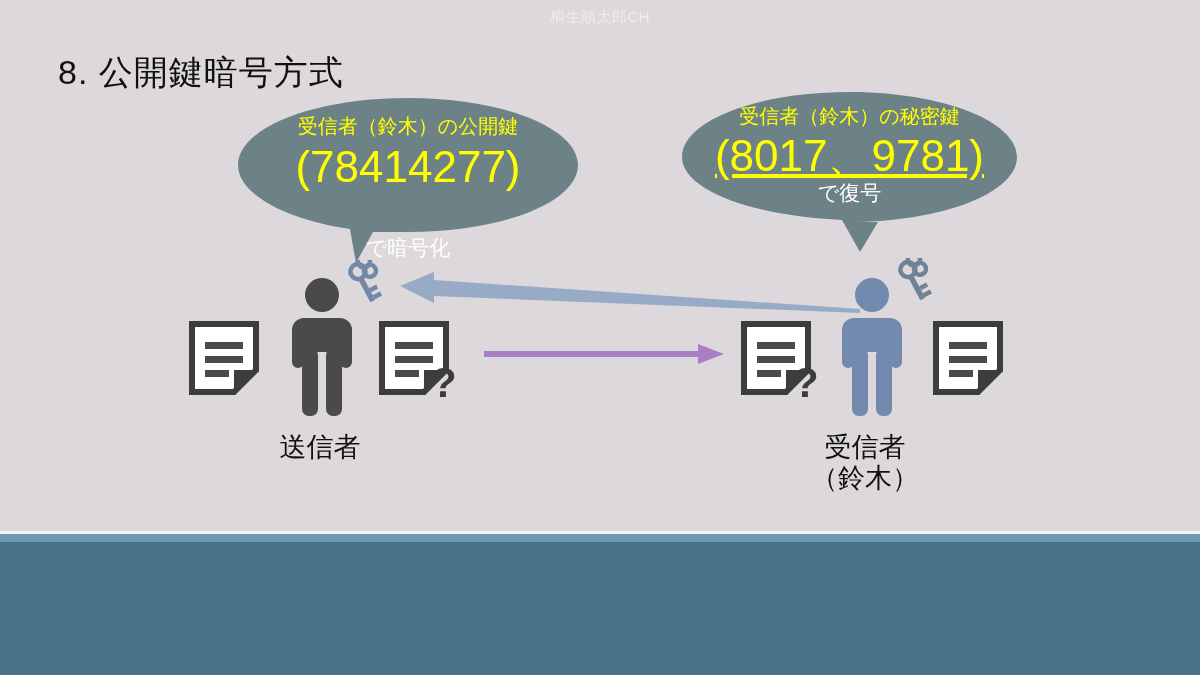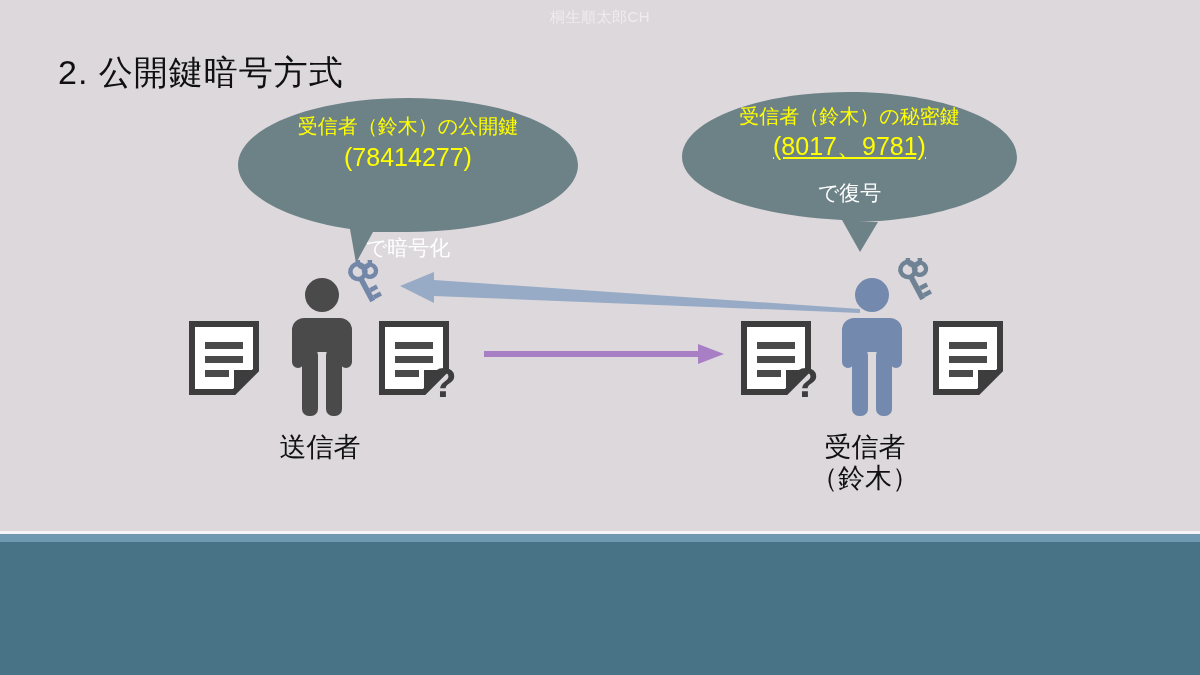--- a/index.html
+++ b/index.html
@@ -59,21 +59,21 @@
   .bubble-wrap { position: absolute; }
   .bubble-svg { position: absolute; left: 0; top: 0; }
   .bubble-text {
     position: absolute;
     left: 0; top: 0;
     width: 100%;
     text-align: center;
     line-height: 1.0;
   }
   .bl-1 { font-size: 20px; color: #ffff00; white-space: nowrap; font-family: Liberation Serif, serif; }
-  .bl-2 { font-size: 25px; color: #ffff00; white-space: nowrap; letter-spacing: 0px; }
+  .bl-2 { font-size: 44px; color: #ffff00; white-space: nowrap; letter-spacing: 0px; }
   .bl-3 { font-size: 21px; color: #ffffff; white-space: nowrap; }
 
   #bubble-left  { left: 238px; top: 98px; width: 340px; height: 165px; }
   #bubble-right { left: 682px; top: 92px; width: 335px; height: 160px; }
 
   #bl-line1 { top: 18px; }
   #bl-line2 { top: 47px; }
   #bl-line3 { top: 95px; margin-top: 44px; }
 
   #br-line1 { top: 14px; text-align: center; }
@@ -117,21 +117,21 @@
   #q-left  { left: 431px; top: 362px; }
   #q-right { left: 793px; top: 362px; }
 </style>
 </head>
 <body>
 
 <div id="slide">
 
   <div id="watermark">桐生順太郎CH</div>
 
-  <div id="title">2. 公開鍵暗号方式</div>
+  <div id="title">8. 公開鍵暗号方式</div>
 
   <div class="bubble-wrap" id="bubble-left">
     <svg class="bubble-svg" width="340" height="165" viewBox="0 0 340 165">
       <path d="M170 0 C265 0 340 30 340 67 C340 104 265 134 170 134 L135 134 L118 165 L112 131 C50 122 0 97 0 67 C0 30 75 0 170 0 Z" fill="#6d8287"></path>
     </svg>
     <div class="bubble-text bl-1" id="bl-line1">受信者（鈴木）の公開鍵</div>
     <div class="bubble-text bl-2" id="bl-line2">(78414277)</div>
     <div class="bubble-text bl-3" id="bl-line3">で暗号化</div>
   </div>
 

